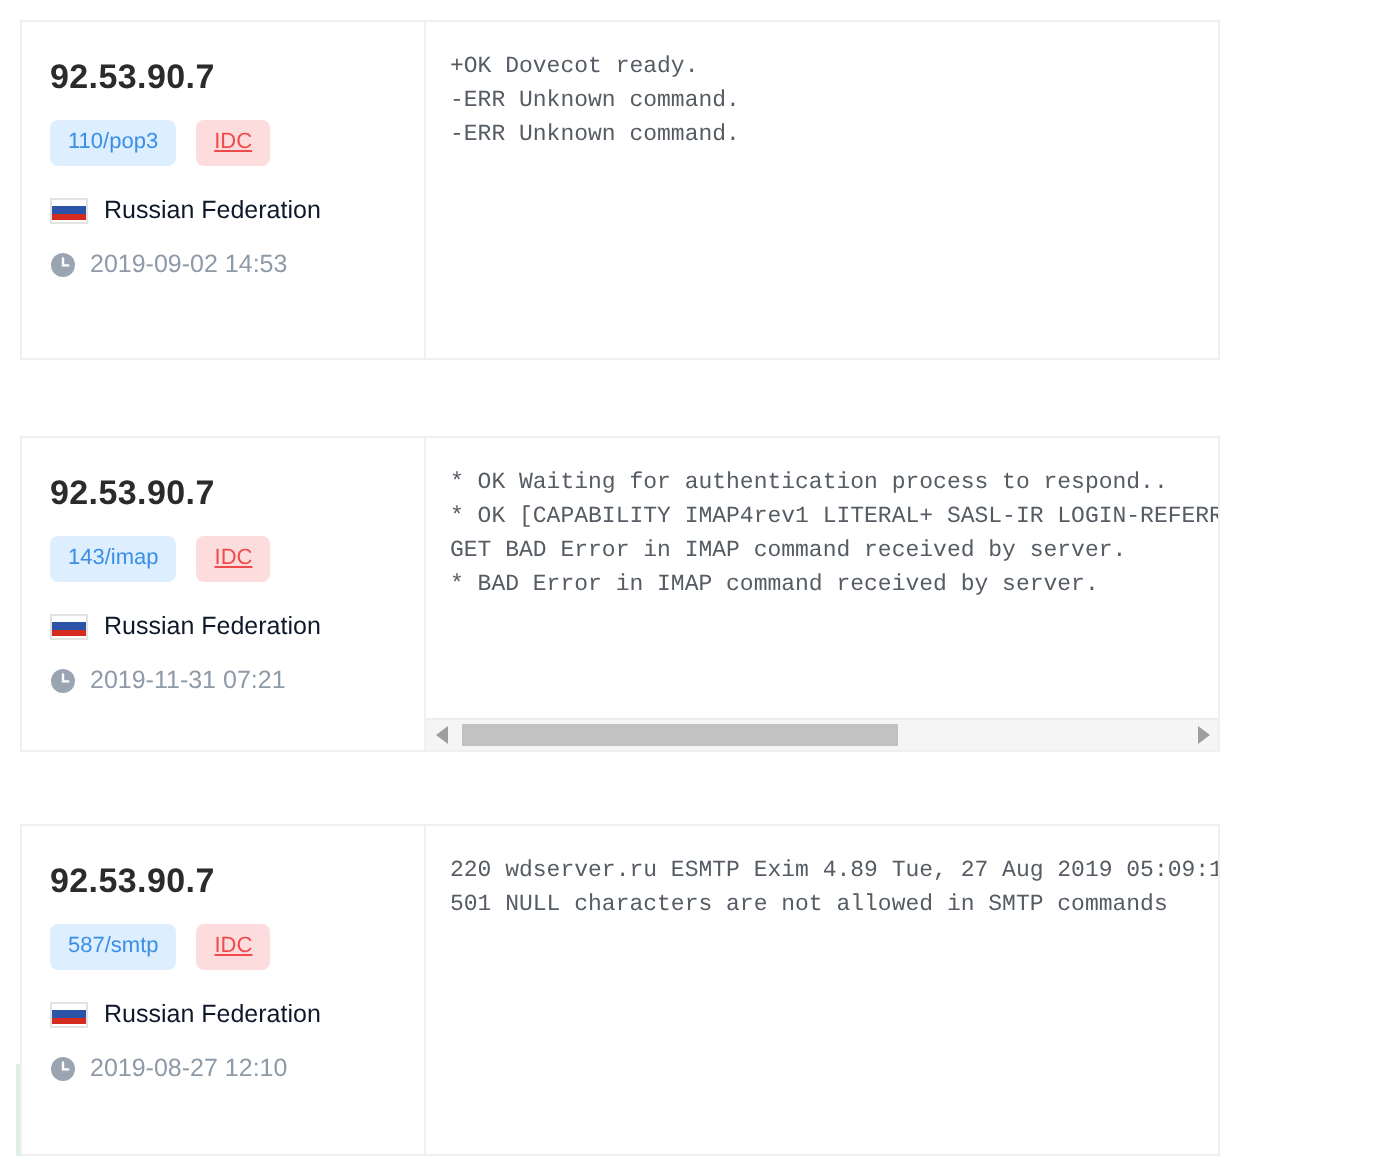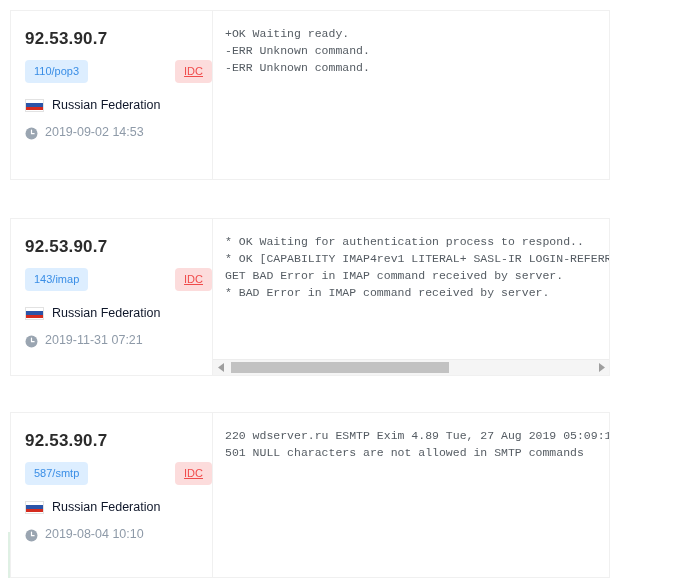--- a/index.html
+++ b/index.html
@@ -96,21 +96,20 @@
     font-size: 17px;
     font-weight: bold;
     color: #2b2b2b;
     letter-spacing: 0.2px;
     margin-bottom: 11px;
   }
   .badges {
     display: flex;
     align-items: center;
     margin-bottom: 15px;
-    justify-content: space-between;
   }
   .badge {
     font-size: 11px;
     line-height: 1;
     padding: 6px 9px;
     border-radius: 4px;
     white-space: nowrap;
   }
   .badge-port {
     background: #ddeeff;
@@ -243,21 +242,21 @@
         <span class="clock">
           <svg width="13" height="13" viewBox="0 0 13 13">
               <circle cx="6.5" cy="6.5" r="6" fill="#9aa5b1"></circle>
               <path d="M6.5 3.2v3.5h2.6" stroke="#ffffff" stroke-width="1.2" fill="none" stroke-linecap="round"></path>
             </svg>
         </span>
         <span class="time-text">2019-09-02 14:53</span>
       </div>
     </div>
     <div class="card-right">
-      <div class="console">+OK Waiting ready.
+      <div class="console">+OK Dovecot ready.
 -ERR Unknown command.
 -ERR Unknown command.</div>
     </div>
   </div>
 
   <div class="card" style="top:218px; height:158px;">
     <div class="card-left">
       <div class="ip">92.53.90.7</div>
       <div class="badges">
         <span class="badge badge-port">143/imap</span>
@@ -319,21 +318,21 @@
         </span>
         <span class="country-name">Russian Federation</span>
       </div>
       <div class="row-time">
         <span class="clock">
           <svg width="13" height="13" viewBox="0 0 13 13">
               <circle cx="6.5" cy="6.5" r="6" fill="#9aa5b1"></circle>
               <path d="M6.5 3.2v3.5h2.6" stroke="#ffffff" stroke-width="1.2" fill="none" stroke-linecap="round"></path>
             </svg>
         </span>
-        <span class="time-text">2019-08-04 10:10</span>
+        <span class="time-text">2019-08-27 12:10</span>
       </div>
     </div>
     <div class="card-right">
       <div class="console">220 wdserver.ru ESMTP Exim 4.89 Tue, 27 Aug 2019 05:09:10 +0300
 501 NULL characters are not allowed in SMTP commands</div>
     </div>
   </div>
 
 </div>
 

